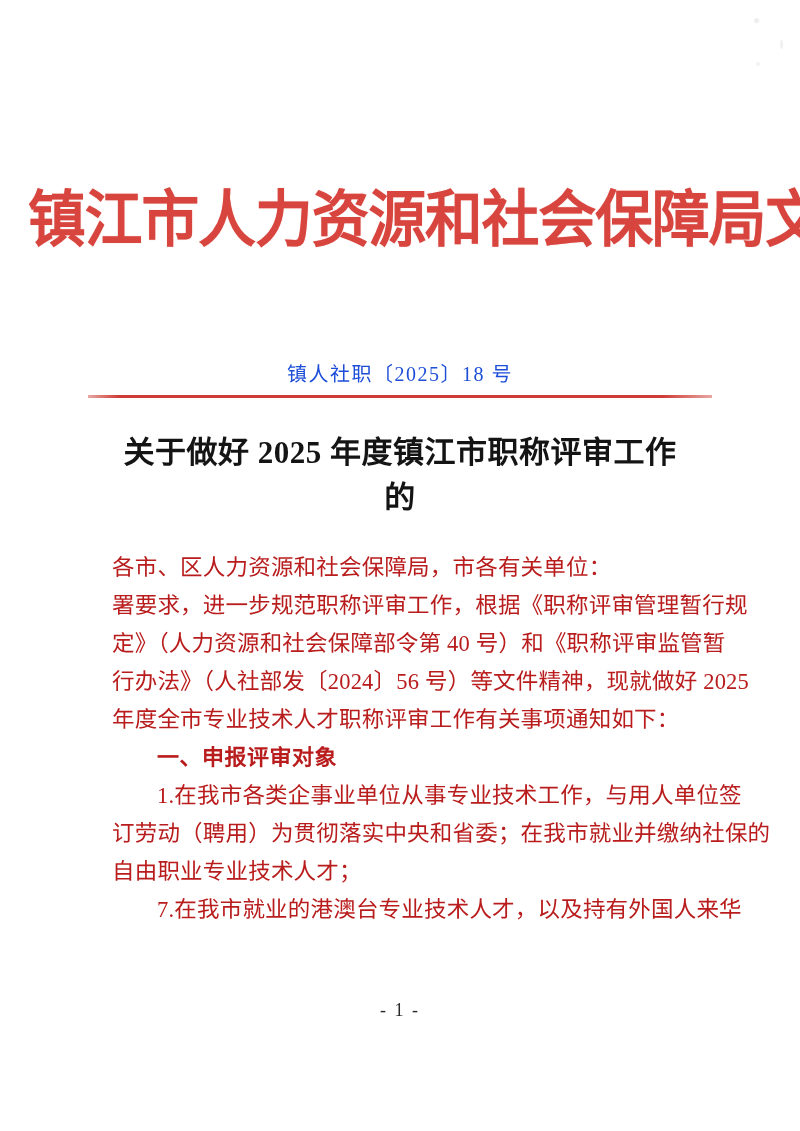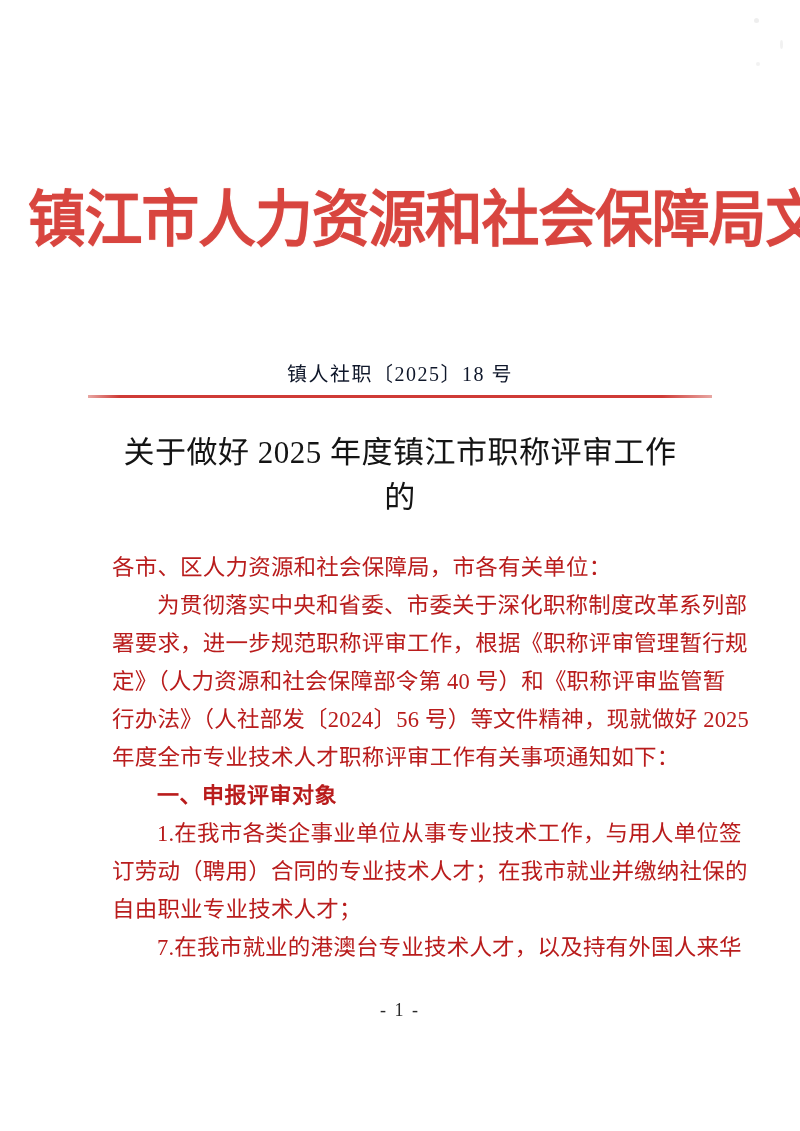--- a/index.html
+++ b/index.html
@@ -51,21 +51,21 @@
   }
 
   
   .doc-number {
     position: absolute;
     left: 0;
     top: 358px;
     width: 800px;
     text-align: center;
     font-size: 20px;
-    color: #0f172a;
+    color: #1d4ed8;
     letter-spacing: 1.5px;
     white-space: nowrap;
   }
 
   
   .red-rule {
     position: absolute;
     left: 88px;
     top: 395px;
     width: 624px;
@@ -75,21 +75,21 @@
   }
 
   
   .doc-title {
     position: absolute;
     left: 118px;
     top: 430px;
     width: 564px;
     text-align: center;
     font-family: "Liberation Serif", "DejaVu Serif", serif;
-    font-weight: 400;
+    font-weight: 700;
     font-size: 31px;
     line-height: 45px;
     color: #141414;
     letter-spacing: .5px;
   }
 
   
   .body-block {
     position: absolute;
     left: 112px;
@@ -143,27 +143,26 @@
   <div class="doc-number">镇人社职〔2025〕18 号</div>
 
   <div class="red-rule"></div>
 
   <div class="doc-title">
     <div>关于做好 2025 年度镇江市职称评审工作的</div>
   </div>
 
   <div class="body-block" id="body-block">
       <div class="line">各市、区人力资源和社会保障局，市各有关单位：</div>
-      <div class="line indent">为贯彻落实中央和省委、市委关于深化职称制度改革系列部</div>
       <div class="line">署要求，进一步规范职称评审工作，根据《职称评审管理暂行规</div>
       <div class="line">定》（人力资源和社会保障部令第 40 号）和《职称评审监管暂</div>
       <div class="line">行办法》（人社部发〔2024〕56 号）等文件精神，现就做好 2025</div>
       <div class="line">年度全市专业技术人才职称评审工作有关事项通知如下：</div>
       <div class="line heading">一、申报评审对象</div>
       <div class="line indent">1.在我市各类企事业单位从事专业技术工作，与用人单位签</div>
-      <div class="line">订劳动（聘用）合同的专业技术人才；在我市就业并缴纳社保的</div>
+      <div class="line">订劳动（聘用）为贯彻落实中央和省委；在我市就业并缴纳社保的</div>
       <div class="line">自由职业专业技术人才；</div>
       <div class="line indent">7.在我市就业的港澳台专业技术人才，以及持有外国人来华</div>
     </div>
 
   <div class="page-number">- 1 -</div>
 
 </div>
 
 </body></html>

